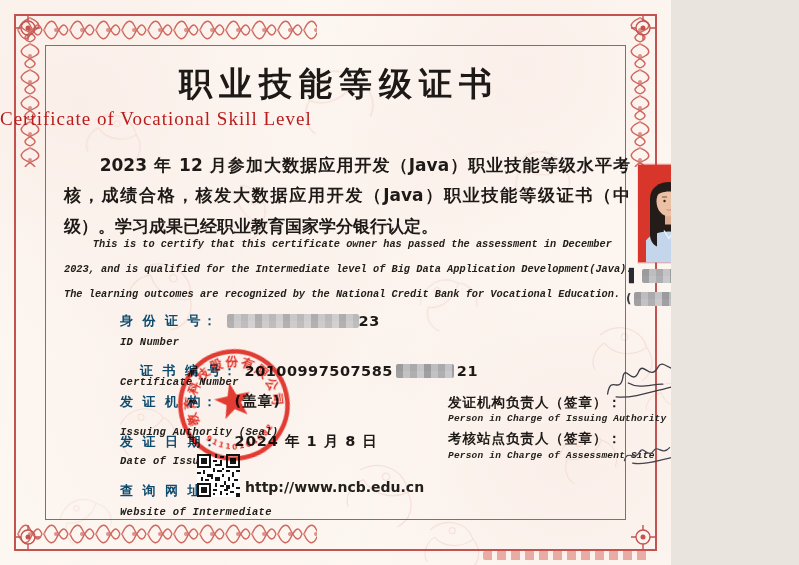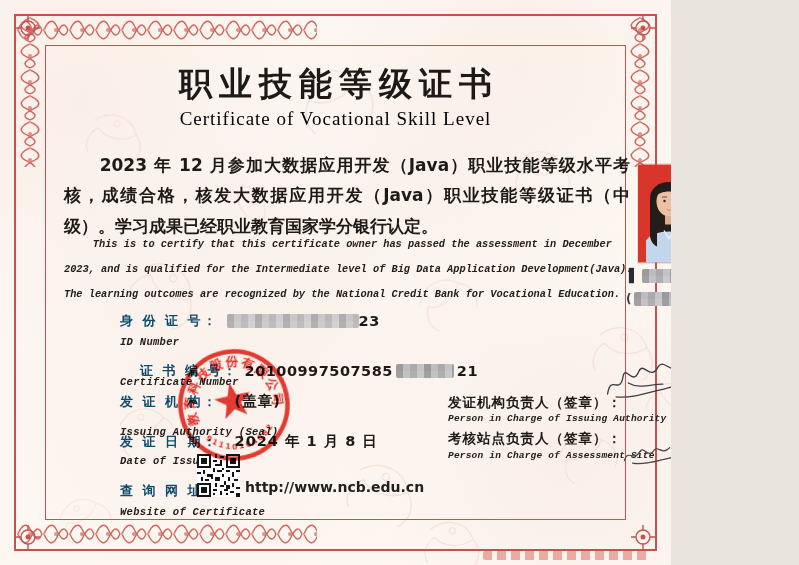--- a/index.html
+++ b/index.html
@@ -28,21 +28,21 @@
   .strip.left{top:17px; bottom:17px; left:17px; width:27px;}
   .strip.right{top:17px; bottom:17px; right:17px; width:27px;}
   .corner{position:absolute; width:30px; height:30px; z-index:2;}
   .corner.tl{left:13px; top:13px;} .corner.tr{right:13px; top:13px;}
   .corner.bl{left:13px; bottom:13px;} .corner.br{right:13px; bottom:13px;}
 
   
   .title-cn{position:absolute; left:0; right:0; top:62px; z-index:2;
     text-align:center; font-size:33px; font-weight:700; letter-spacing:7px; text-indent:7px;}
   .title-en{position:absolute; left:0; right:0; top:108px; z-index:2;
-    text-align:center; font-family:"Liberation Serif",serif; font-size:19px; letter-spacing:1px; color:#000000;}
+    font-family:"Liberation Serif",serif; font-size:19px; letter-spacing:1px; color:#b91c1c;}
   .body-cn{position:absolute; left:64px; top:150px; width:566px; z-index:2;
     font-size:17px; font-weight:600; line-height:1.78; text-align:justify; text-indent:2.1em;}
   .body-en{position:absolute; left:64px; top:238px; width:585px; z-index:2;
     font-family:"Liberation Mono",monospace; font-style:italic; font-weight:600;
     font-size:10.3px; color:#23201c;}
   .body-en .line{margin-bottom:13px; white-space:nowrap;}
   .body-en .line:first-child{text-indent:2.8em;}
 
   .photo{position:absolute; left:638px; top:164px; width:62px; height:99px; z-index:2;
     box-shadow:0 0 0 1px rgba(150,60,50,.12);}
@@ -291,21 +291,21 @@
         <rect x="8" y="17" width="2" height="1"></rect>
       <rect x="11" y="18" width="1" height="2"></rect>
         <rect x="13" y="17" width="2" height="1"></rect>
         <rect x="16" y="18" width="2" height="1"></rect>
         <rect x="19" y="19" width="2" height="2"></rect>
       <rect x="8" y="19" width="1" height="1"></rect>
         <rect x="14" y="19" width="1" height="1"></rect>
     </g>
   </svg>
   <div class="f-en url" style="font-style:normal; font-family:'DejaVu Sans',sans-serif;">http://www.ncb.edu.cn</div>
-  <div class="f-en r5e">Website of Certificate</div>
+  <div class="f-en r5e">Website of Intermediate</div>
 
   <svg class="sig sig1" viewBox="0 0 85 34">
     <path d="M6,26 C12,6 18,30 24,10 C28,0 32,22 40,8 C46,-2 50,20 60,6 C66,-2 72,16 80,8 M28,18 C38,26 52,22 62,24 M14,30 C30,34 50,30 70,28" fill="none" stroke="#3c3c46" stroke-width="1.3" stroke-linecap="round"></path>
   </svg>
   <div class="rr rr1l rr-label">发证机构负责人（签章）：</div>
   <div class="rr rr1e rr-en">Person in Charge of Issuing Authority</div>
   <div class="rr rr2l rr-label">考核站点负责人（签章）：</div>
   <div class="rr rr2e rr-en">Person in Charge of Assessment Site</div>
   <svg class="sig sig2" viewBox="0 0 58 22">
     <path d="M4,16 C8,4 14,18 20,8 C24,2 28,16 34,8 C38,2 42,14 50,6 M12,19 C24,22 38,18 52,16" fill="none" stroke="#46464e" stroke-width="1.2" stroke-linecap="round"></path>

